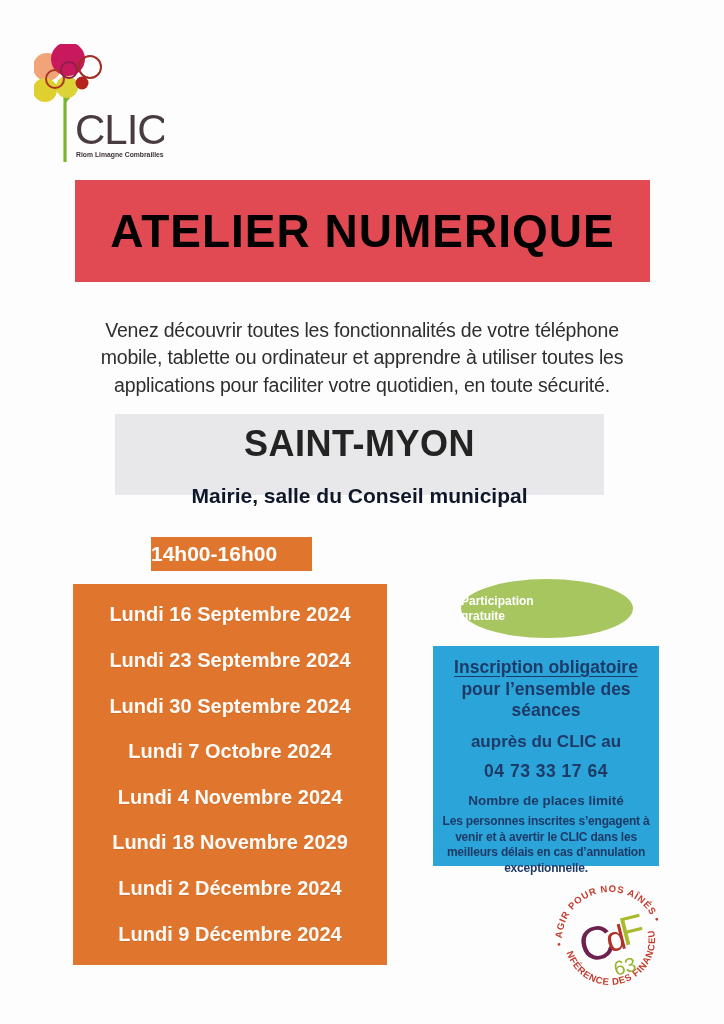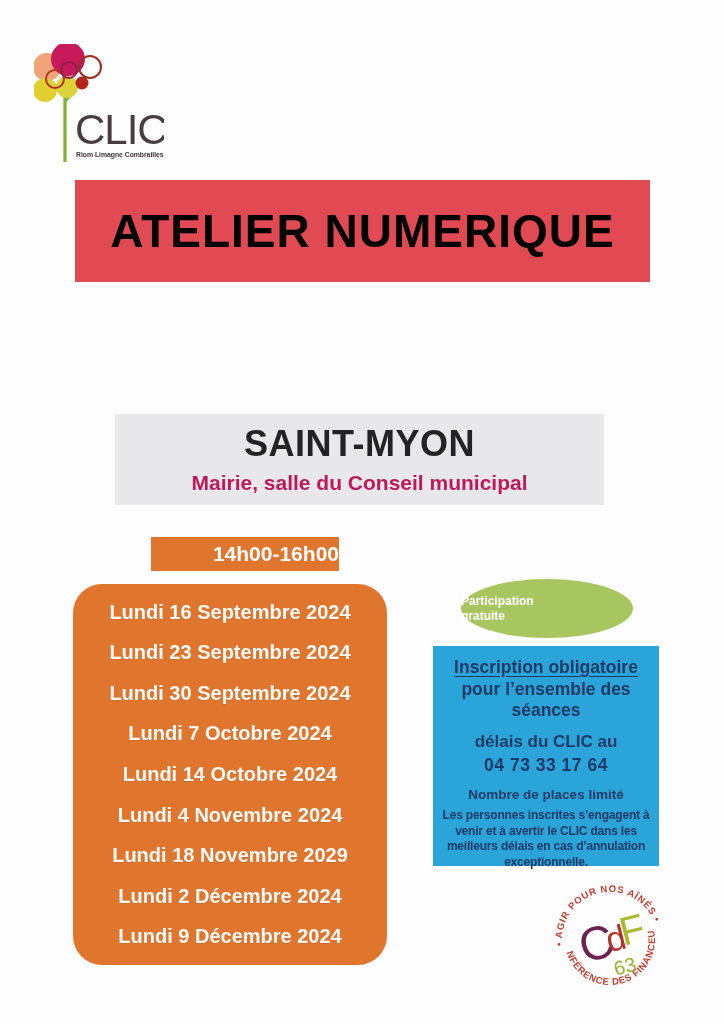--- a/index.html
+++ b/index.html
@@ -28,43 +28,43 @@
 
   
   .intro {
     position:absolute; left:84px; top:297px; width:556px;
     text-align:center; font-size:19.5px; line-height:1.42;
     color:#2e2e2e; letter-spacing:-0.2px;
   }
 
   
   .location-box {
-    position:absolute; left:115px; top:414px; width:489px; height:91px;
+    position:absolute; left:115px; top:414px; width:489px; height:81px;
     text-align:center;
   }
   .location-city {
     font-size:36px; font-weight:bold; color:#232323;
     margin-top:9px; letter-spacing:0.5px;
   }
   .location-venue {
-    font-size:21px; font-weight:bold; color:#be185d; margin-top:6px;
+    font-size:21px; font-weight:bold; color:#0f172a; margin-top:19px;
   }
 
   
   .time-badge {
-    position:absolute; left:151px; top:537px; width:188px; height:34px;
-    display:flex; align-items:center; justify-content:flex-end;
+    position:absolute; left:151px; top:537px; width:161px; height:34px;
+    display:flex; align-items:center; justify-content:flex-start;
     color:#fff; font-weight:bold; font-size:21px;
   }
 
   
   .dates-box {
     position:absolute; left:73px; top:584px; width:314px; height:381px;
     display:flex; flex-direction:column; justify-content:space-around;
-    padding:8px 8px; box-sizing:border-box;border-radius:29px;
+    padding:8px 8px; box-sizing:border-box;
   }
   .date-row {
     color:#fdfbf7; font-weight:bold; font-size:20px; text-align:center;
     text-shadow:0 1px 0 rgba(0,0,0,0.08);
   }
 
   
   .participation-badge {
     position:absolute; left:461px; top:579px; width:172px; height:59px;
     border-radius:50%;
@@ -73,21 +73,21 @@
   }
 
   
   .registration-box {
     position:absolute; left:433px; top:646px; width:226px; height:220px;
     box-sizing:border-box; padding:11px 6px 6px 6px; text-align:center;
   }
   .reg-heading { font-size:17.5px; font-weight:bold; text-decoration:underline; text-underline-offset:3px; }
   .reg-subheading { font-size:17.5px; font-weight:bold; line-height:1.2; margin-top:1px; }
   .reg-contact { font-size:17px; font-weight:bold; margin-top:11px; }
-  .reg-phone { font-size:17.5px; font-weight:bold; margin-top:3px; letter-spacing:0.5px; }
+  .reg-phone { font-size:17.5px; font-weight:bold; margin-top:9px; letter-spacing:0.5px; }
   .reg-limit { font-size:13.5px; font-weight:bold; margin-top:11px; }
   .reg-note { font-size:12px; font-weight:bold; margin-top:6px; line-height:1.3; letter-spacing:-0.2px; }
 
   
   .cof-logo {
     position:absolute; left:546px; top:876px; width:128px; height:128px;
     transform:rotate(-14deg);
   }
 </style>
 </head>
@@ -113,52 +113,52 @@
 
       <text x="41" y="100" font-size="42" fill="#483b41" letter-spacing="-1">CLIC</text>
       <text x="42" y="113" font-size="6.8" font-weight="bold" fill="#3c3136">Riom Limagne Combrailles</text>
     </svg>
   </div>
 
   <div class="title-banner" style="background-color: rgb(226, 74, 83);">
     <span class="title-text">ATELIER NUMERIQUE</span>
   </div>
 
+  <p class="intro">Venez découvrir toutes les fonctionnalités de votre téléphone mobile, tablette ou ordinateur et apprendre à utiliser toutes les applications pour faciliter votre quotidien, en toute sécurité.</p>
 
   <div class="location-box" style="background-color: rgb(232, 232, 234);">
     <div class="location-city">SAINT-MYON</div>
     <div class="location-venue">Mairie, salle du Conseil municipal</div>
   </div>
 
   <div class="time-badge" style="background-color: rgb(224, 117, 46);">
     <span>14h00-16h00</span>
   </div>
 
   <div class="dates-box" style="background-color: rgb(224, 117, 46);">
     <div class="date-row">Lundi 16 Septembre 2024</div>
       <div class="date-row">Lundi 23 Septembre 2024</div>
       <div class="date-row">Lundi 30 Septembre 2024</div>
       <div class="date-row">Lundi 7 Octobre 2024</div>
-      <div class="date-row">Lundi 14 Octobre 2024</div>
       <div class="date-row">Lundi 4 Novembre 2024</div>
       <div class="date-row">Lundi 18 Novembre 2029</div>
       <div class="date-row">Lundi 2 Décembre 2024</div>
       <div class="date-row">Lundi 9 Décembre 2024</div>
   </div>
 
   <div class="participation-badge" style="background-color: rgb(168, 198, 96);">
     <div>Participation</div>
     <div>gratuite</div>
   </div>
 
   <div class="registration-box" style="background-color: rgb(43, 164, 218);">
     <div class="reg-inner" style="color: rgb(30, 58, 102);">
       <div class="reg-heading">Inscription obligatoire</div>
       <div class="reg-subheading">pour l’ensemble des séances</div>
-      <div class="reg-contact">délais du CLIC au</div>
+      <div class="reg-contact">auprès du CLIC au</div>
       <div class="reg-phone">04 73 33 17 64</div>
       <div class="reg-limit">Nombre de places limité</div>
       <div class="reg-note">Les personnes inscrites s’engagent à venir et à avertir le CLIC dans les meilleurs délais en cas d’annulation exceptionnelle.</div>
     </div>
   </div>
 
   <div class="cof-logo">
     <svg width="128" height="128" viewBox="0 0 128 128">
       <defs>
         <path id="cof-top" d="M 16,64 A 48,48 0 0 1 112,64" fill="none"></path>

